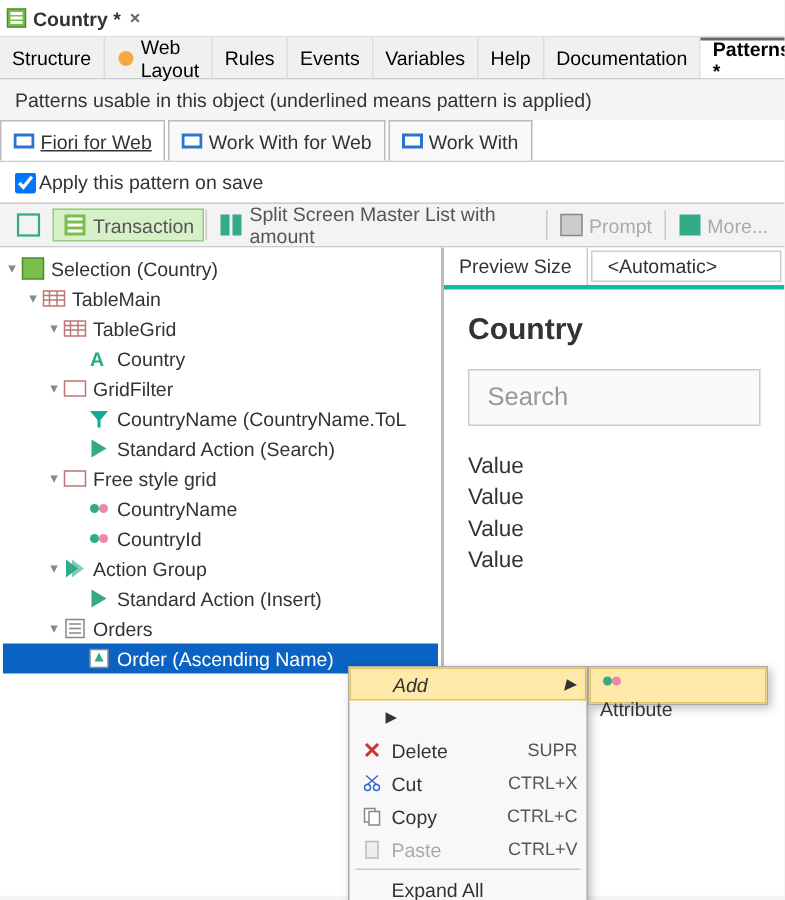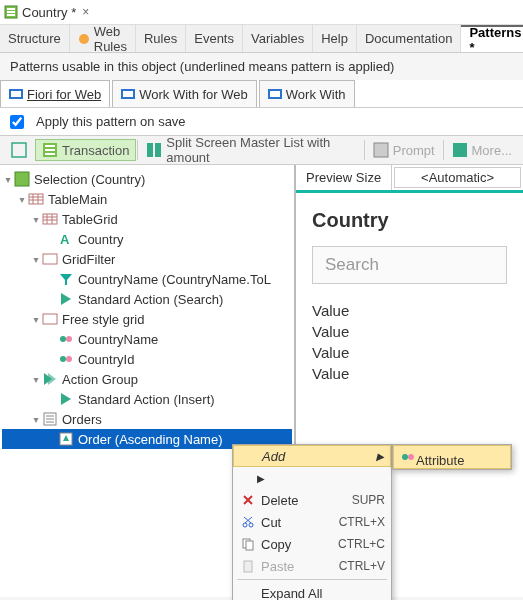--- a/index.html
+++ b/index.html
@@ -1,35 +1,35 @@
 <!DOCTYPE html>
 <html><head>
 <meta charset="utf-8">
 <style>
 * { box-sizing: border-box; margin: 0; padding: 0; font-family: "Segoe UI", Arial, sans-serif; }
 body { background: #f5f5f5; width: 523px; height: 600px; overflow: hidden; font-size: 13px; color: #333; }
 
-.titlebar { background: #fff; border-bottom: 1px solid #ddd; display: flex; align-items: center; height: 24px; padding: 12px 4px; }
+.titlebar { background: #fff; border-bottom: 1px solid #ddd; display: flex; align-items: center; height: 24px; padding: 12px 4px; font-weight: bold; }
 .titlebar .doc-icon { width: 14px; height: 14px; margin-right: 4px; display: flex; align-items: center; justify-content: center; }
 .titlebar .title { font-size: 13px; }
 .titlebar .close { margin-left: 6px; font-size: 12px; color: #666; cursor: pointer; }
 
 .tabstrip { display: flex; border-bottom: 1px solid #ccc; background: #f0f0f0; height: 28px; align-items: stretch; }
-.tabstrip .tab { padding: 4px 8px; font-size: 13px; color: #404040; border-right: 1px solid #ddd; display: flex; align-items: center; gap: 4px; cursor: pointer; }
+.tabstrip .tab { padding: 4px 8px; font-size: 13px; color: #000000; border-right: 1px solid #ddd; display: flex; align-items: center; gap: 4px; cursor: pointer; }
 .tabstrip .tab.active { background: #fff; font-weight: 600; color: #000; border-top: 2px solid #666; }
 .tabstrip .tab .tab-ico { width: 12px; height: 12px; }
 
 .desc-bar { padding: 6px 10px; font-size: 13px; color: #333; background: #f5f5f5; }
 
 .subtabs { display: flex; background: #fff; border-bottom: 1px solid #ccc; height: 28px; align-items: stretch; }
 .subtabs .stab { padding: 3px 8px; border: 1px solid #bbb; border-bottom: none; margin-right: 2px; display: flex; align-items: center; gap: 4px; font-size: 13px; cursor: pointer; background: #f8f8f8; }
 .subtabs .stab.active { background: #fff; text-decoration: underline; }
 .subtabs .stab .sicon { width: 14px; height: 14px; }
 
-.apply-row { display: flex; align-items: center; padding: 6px 10px; font-size: 13px; gap: 12px; background: #fff; }
+.apply-row { display: flex; align-items: center; padding: 6px 10px; font-size: 13px; gap: 2px; background: #fff; }
 .apply-row input[type=checkbox] { width: 14px; height: 14px; }
 
 .toolbar { display: flex; align-items: center; border-top: 1px solid #ccc; border-bottom: 1px solid #ccc; background: #f3f3f3; height: 30px; padding: 0 4px; gap: 1px; }
 .toolbar .tbtn { display: flex; align-items: center; gap: 4px; padding: 2px 6px; font-size: 13px; border: 1px solid transparent; cursor: pointer; color: #555; }
 .toolbar .tbtn .ticon { width: 16px; height: 16px; }
 .toolbar .sep { width: 1px; height: 20px; background: #ccc; }
 
 .main { display: flex; height: calc(600px - 24px - 28px - 28px - 28px - 30px - 30px); }
 .tree-pane { width: 296px; border-right: 2px solid #bbb; background: #fff; overflow: hidden; position: relative; }
 .preview-pane { flex: 1; background: #fff; overflow: hidden; }
@@ -38,39 +38,39 @@
 .tree-row { display: flex; align-items: center; height: 20px; white-space: nowrap; cursor: default; }
 .tree-row .twisty { width: 12px; text-align: center; color: #888; font-size: 10px; cursor: pointer; }
 .tree-row .node-icon { width: 16px; height: 16px; margin-right: 4px; display: flex; align-items: center; justify-content: center; flex-shrink: 0; }
 .tree-row .label { }
 .tree-row.selected { background: #0a63c2; }
 .tree-row.selected .label { color: #fff; }
 .indent { display: inline-block; }
 
 .preview-header { display: flex; border-bottom: 3px solid #14b8a6; height: 28px; align-items: stretch; }
 .preview-header .ph-label { padding: 4px 10px; font-size: 13px; border-right: 1px solid #ccc; display: flex; align-items: center; }
-.preview-header .ph-value { flex: 1; padding: 4px 10px; font-size: 13px; background: #fff; border: 1px solid #ccc; margin: 2px; display: flex; align-items: center; justify-content: center; }
+.preview-header .ph-value { flex: 1; padding: 4px 10px; font-size: 13px; background: #fff; border: 1px solid #ccc; margin: 2px; display: flex; align-items: center; }
 
 .preview-body { padding: 16px; }
 .preview-title { font-size: 20px; font-weight: 700; color: #333; margin-bottom: 14px; }
 .search-box { border: 1px solid #ccc; background: #fafafa; padding: 8px 12px; color: #999; font-size: 17px; margin-bottom: 16px; }
 .val-list .val { font-size: 15px; color: #333; padding: 2px 0; }
 
 .context-menu { position: absolute; left: 232px; top: 444px; background: #f8f8f8; border: 1px solid #aaa; box-shadow: 2px 2px 6px rgba(0,0,0,.25); font-size: 13px; z-index: 100; width: 160px; }
 .context-menu .cm-row { display: flex; align-items: center; height: 22px; padding: 0 6px; cursor: pointer; }
 .context-menu .cm-row.highlight { background: #ffe9a8; border: 1px solid #e0c36b; height: 22px; font-style: italic; }
 .context-menu .cm-row .cm-icon { width: 18px; height: 16px; display: flex; align-items: center; justify-content: center; }
 .context-menu .cm-row .cm-label { flex: 1; padding-left: 4px; }
 .context-menu .cm-row .cm-short { color: #555; font-size: 12px; padding-left: 8px; }
 .context-menu .cm-row .cm-arrow { color: #333; font-size: 10px; }
 .context-menu .cm-row.disabled { color: #aaa; }
 .context-menu .cm-sep { height: 1px; background: #ccc; margin: 2px 4px; }
 
 .submenu { position: absolute; left: 392px; top: 444px; background: #f8f8f8; border: 1px solid #aaa; box-shadow: 2px 2px 6px rgba(0,0,0,.25); font-size: 13px; z-index: 101; width: 120px; }
-.submenu .cm-row { display: flex; align-items: flex-end; height: 24px; padding: 0 6px; cursor: pointer; }
+.submenu .cm-row { display: flex; align-items: flex-start; height: 24px; padding: 0 6px; cursor: pointer; flex-direction: column; }
 .submenu .cm-row.highlight { background: #ffe9a8; border: 1px solid #e0c36b; }
 
 
 .svg { display: block; }
 </style>
 </head>
 <body>
 
 <div class="titlebar">
   <span class="doc-icon">
@@ -86,21 +86,21 @@
 </div>
 
 <div class="tabstrip">
   <div class="tab">
       <span>Structure</span>
     </div>
   <div class="tab">
       <span class="tab-ico"><svg width="12" height="12">
           <circle cx="6" cy="6" r="5" fill="#f7a740"></circle>
         </svg></span>
-      <span>Web Rules</span>
+      <span>Web Layout</span>
     </div>
   <div class="tab">
       <span>Rules</span>
     </div>
   <div class="tab">
       <span>Events</span>
     </div>
   <div class="tab">
       <span>Variables</span>
     </div>

